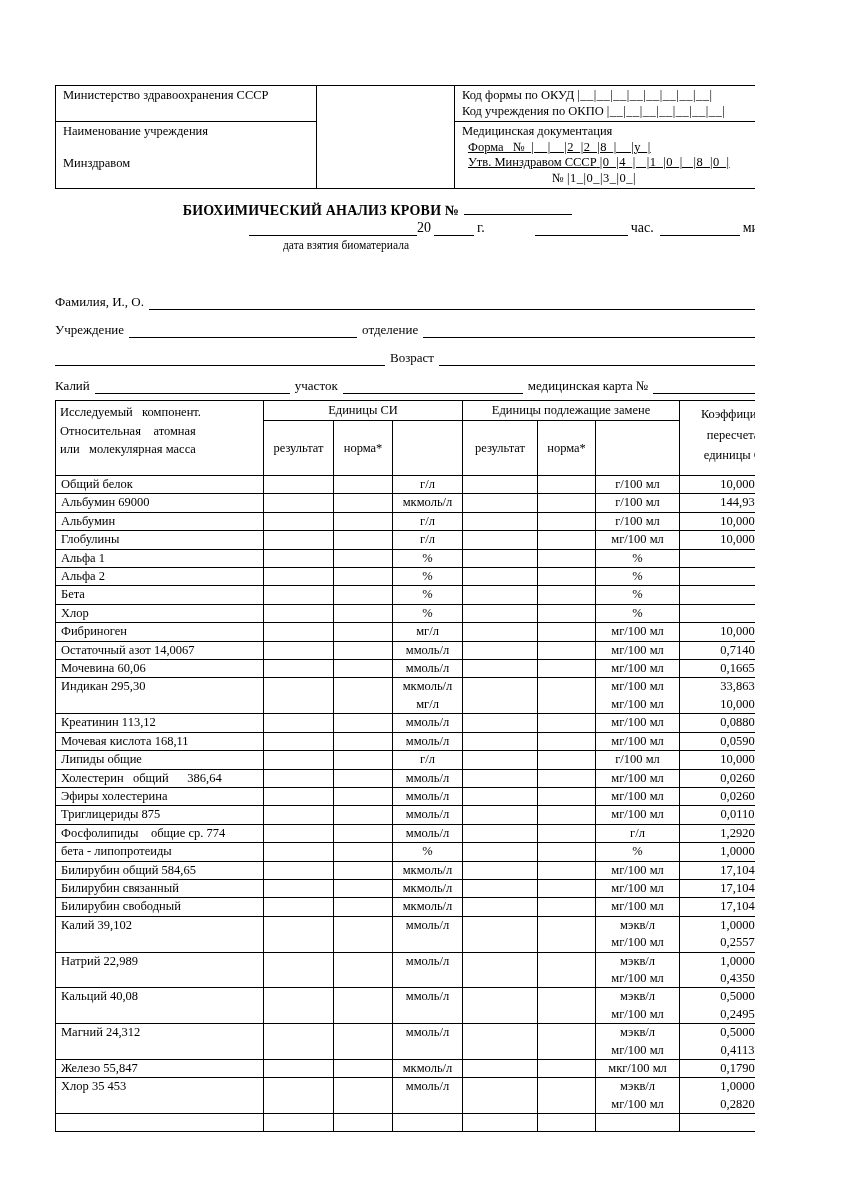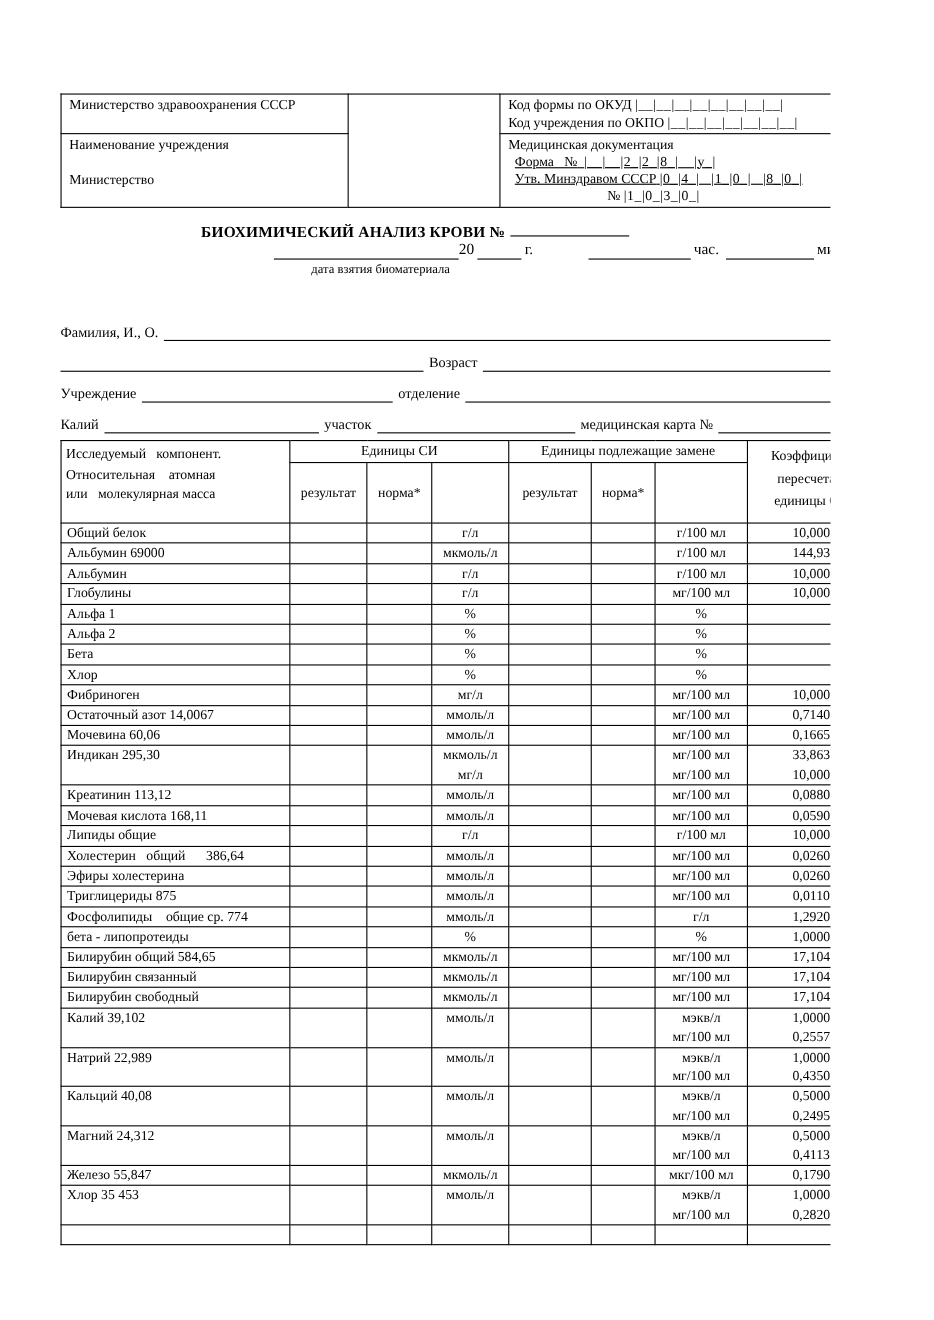--- a/index.html
+++ b/index.html
@@ -79,21 +79,21 @@
       </td>
       <td class="h-mid" rowspan="2"></td>
       <td class="h-right">
         <div class="hb-line"><span>Код формы по ОКУД</span> <span class="boxes">|__|__|__|__|__|__|__|__|</span></div>
         <div class="hb-line"><span>Код учреждения по ОКПО</span> <span class="boxes">|__|__|__|__|__|__|__|</span></div>
       </td>
     </tr>
     <tr>
       <td class="h-left">
         <div>Наименование учреждения</div>
-        <div class="lab-line">Министерство</div>
+        <div class="lab-line">Минздравом</div>
       </td>
       <td class="h-right">
         <div class="hb-line">Медицинская документация</div>
         <div class="hb-line ind1"><span>Форма   №</span>  <span class="boxes">|__|__|2_|2_|8_|    |у_|</span></div>
         <div class="hb-line ind1"><span>Утв. Минздравом СССР</span> <span class="boxes">|0_|4_|   |1_|0_|   |8_|0_|</span></div>
         <div class="hb-line ind2"><span>№</span> <span class="boxes">|1_|0_|3_|0_|</span></div>
       </td>
     </tr>
   </tbody>
     </table>
@@ -114,28 +114,28 @@
     <span>мин.</span>
   </div>
   <div class="date-caption">дата взятия биоматериала</div>
 
   <div class="patient">
     <div class="frow">
       <span class="lbl">Фамилия, И., О.</span>
       <span class="grow"></span>
     </div>
     <div class="frow">
-      <span class="fx330"></span>
-      <span class="mid-lbl">Возраст</span>
+      <span class="lbl">Учреждение</span>
+      <span class="fx228"></span>
+      <span class="mid-lbl">отделение</span>
       <span class="grow"></span>
     </div>
     <div class="frow">
-      <span class="lbl">Учреждение</span>
-      <span class="fx228"></span>
-      <span class="mid-lbl">отделение</span>
+      <span class="fx330"></span>
+      <span class="mid-lbl">Возраст</span>
       <span class="grow"></span>
     </div>
     <div class="frow">
       <span class="lbl">Калий</span>
       <span class="fx195"></span>
       <span class="mid-lbl">участок</span>
       <span class="fx180"></span>
       <span class="mid-lbl">медицинская карта №</span>
       <span class="grow"></span>
     </div>

